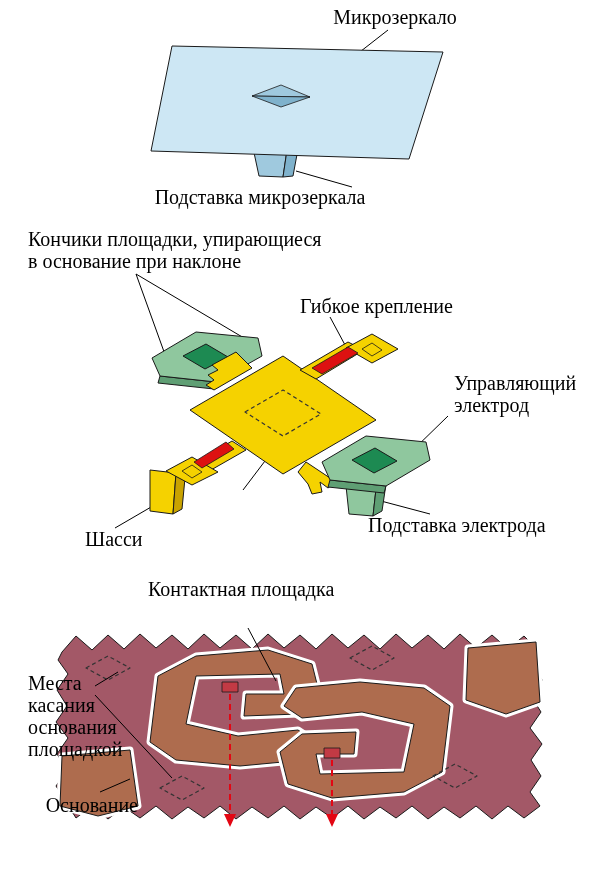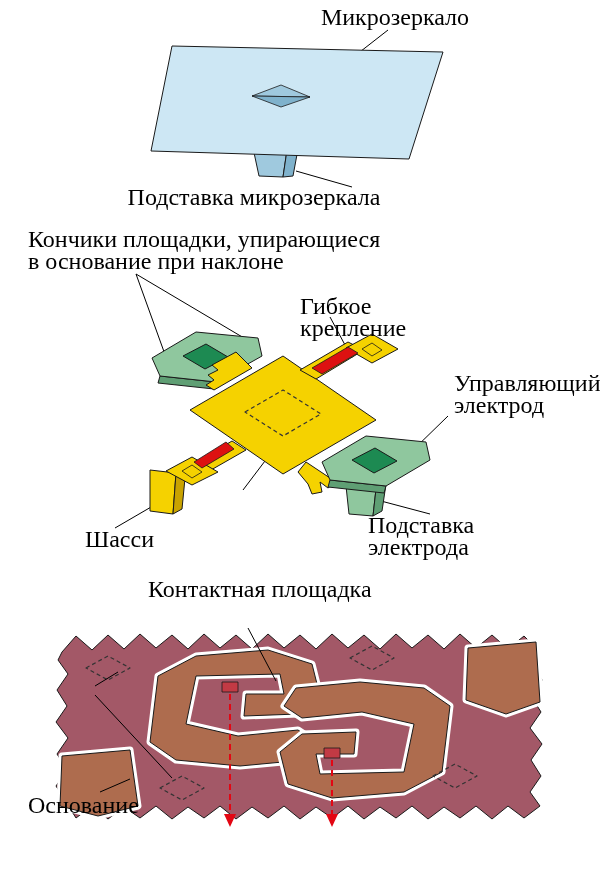--- a/index.html
+++ b/index.html
@@ -1,19 +1,19 @@
 <!DOCTYPE html>
 <html><head>
 <meta charset="utf-8">
 <style>
   html,body{margin:0;padding:0;background:#ffffff;}
   .stage{position:relative;width:600px;height:880px;background:#ffffff;overflow:hidden;
          font-family:"Liberation Serif", serif;}
   svg{position:absolute;left:0;top:0;}
-  .lbl{position:absolute;font-size:24px;line-height:22px;color:#000;white-space:pre-line;}
+  .lbl{position:absolute;font-size:20px;line-height:22px;color:#000;white-space:pre-line;}
   .center{text-align:center;}
   .ln{stroke:#000;stroke-width:1;}
   .sh{stroke:#1a1a1a;stroke-width:1;stroke-linejoin:round;}
   .thin{stroke:#1a1a1a;stroke-width:0.8;stroke-linejoin:round;}
   .dash{stroke:#333;stroke-width:1.2;stroke-dasharray:4 3;fill:none;stroke-linejoin:round;}
   .rdash{stroke-width:2;stroke-dasharray:6 4;fill:none;}
   .halo{fill:none;stroke:#ffffff;stroke-width:7;stroke-linejoin:round;}
 </style>
 </head>
 <body>
@@ -101,24 +101,28 @@
     <polygon points="326,814 338,814 332,827" fill="#e30613"></polygon>
 
     <line class="ln" x1="248" y1="628" x2="276" y2="681"></line>
     <line class="ln" x1="95" y1="686" x2="118" y2="672"></line>
     <line class="ln" x1="95" y1="695" x2="172" y2="778"></line>
     <line class="ln" x1="100" y1="792" x2="130" y2="779"></line>
   </g>
 </svg>
 
 <div class="lbl center" style="left:295px;top:6px;width:200px;">Микрозеркало</div>
-<div class="lbl center" style="left:124px;top:186px;width:260px;">Подставка микрозеркала</div>
+<div class="lbl center" style="left:130px;top:186px;width:260px;">Подставка микрозеркала</div>
 <div class="lbl" style="left:300px;top:295px;width:180px;">Гибкое крепление</div>
 <div class="lbl" style="left:28px;top:228px;width:360px;">Кончики площадки, упирающиеся
 в основание при наклоне</div>
 <div class="lbl" style="left:454px;top:372px;width:150px;">Управляющий
 электрод</div>
 <div class="lbl" style="left:85px;top:528px;width:80px;">Шасси</div>
 <div class="lbl" style="left:368px;top:514px;width:210px;">Подставка электрода</div>
 <div class="lbl" style="left:140px;top:578px;width:230px;margin-left:8px;">Контактная площадка</div>
-<div class="lbl" style="left:28px;top:794px;width:110px;">Основание</div>
+<div class="lbl" style="left:28px;top:672px;width:110px;">Места
+касания
+основания
+площадкой</div>
+<div class="lbl" style="left:28px;top:794px;width:110px;text-align:right;">Основание</div>
 
 </div>
 
 </body></html>

